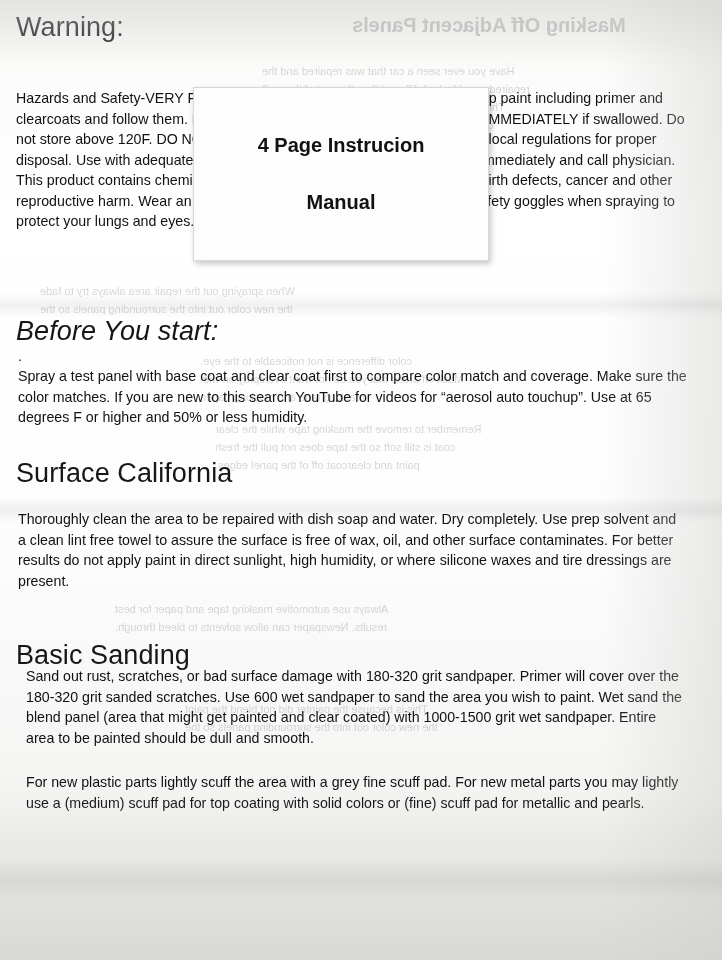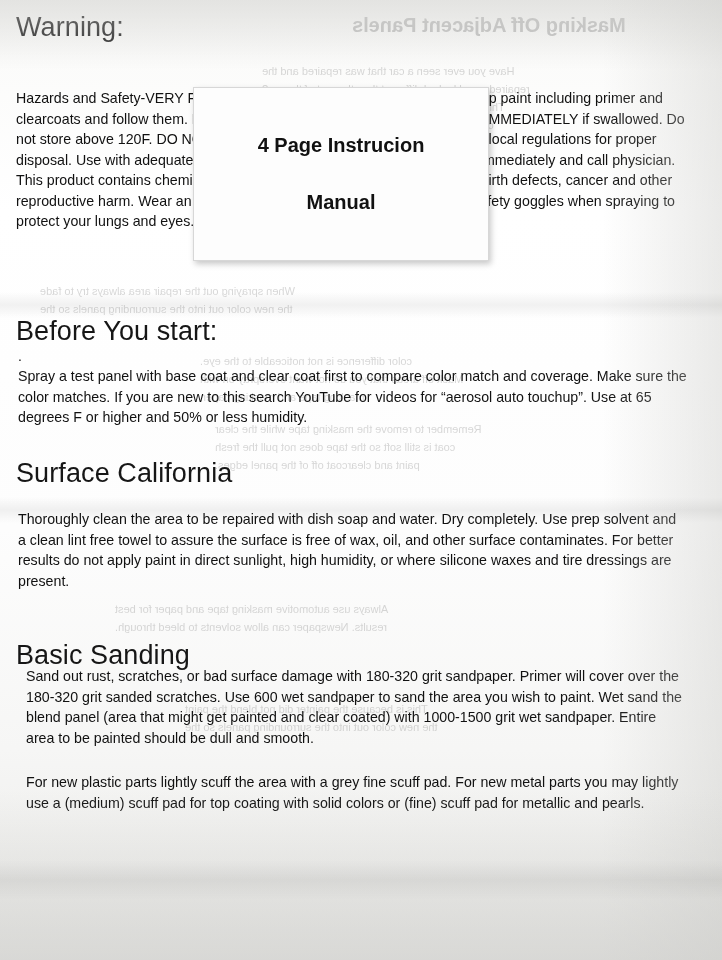--- a/index.html
+++ b/index.html
@@ -164,21 +164,21 @@
     <div>This is because the painter did not blend the paint</div>
     <div>the new color out into the surrounding panels so the</div>
   </div>
 
   <div class="doc">
 
     <h1 class="heading" style="left:16px; top:12px;">Warning:</h1>
 
     <p class="para" style="left:16px; top:88px; width:674px;">Hazards and Safety-VERY FLAMMABLE. Read all warnings on the touch-up paint including primer and clearcoats and follow them. Keep out of reach of children. Call a physician IMMEDIATELY if swallowed. Do not store above 120F. DO NOT STORE IN CAR and avoid freezing. Follow local regulations for proper disposal. Use with adequate ventilation. If you feel dizzy stop product use immediately and call physician. This product contains chemicals known to the State of California to cause birth defects, cancer and other reproductive harm. Wear an approved active paint respirator and WEAR safety goggles when spraying to protect your lungs and eyes. This includes the primer, paint and clearcoat.</p>
 
-    <h1 class="heading" style="left:16px; top:316px;">Before You start:</h1>
+    <h1 class="heading" style="left:16px; top:316px;font-style:italic;">Before You start:</h1>
 
     <span class="dot" style="left:18px; top:348px;">.</span>
 
     <p class="para" style="left:18px; top:366px; width:670px;">Spray a test panel with base coat and clear coat first to compare color match and coverage. Make sure the color matches.  If you are new to this search YouTube for videos for “aerosol auto touchup”.  Use at 65 degrees F or higher and 50% or less humidity.</p>
 
     <h1 class="heading" style="left:16px; top:458px;">Surface California</h1>
 
     <p class="para" style="left:18px; top:509px; width:668px;">Thoroughly clean the area to be repaired with dish soap and water.  Dry completely. Use prep solvent and a clean lint free towel to assure the surface is free of wax, oil, and other surface contaminates. For better results do not apply paint in direct sunlight, high humidity, or where silicone waxes and tire dressings are present.</p>
 
     <h1 class="heading" style="left:16px; top:618px;margin-top:22px;">Basic Sanding</h1>

